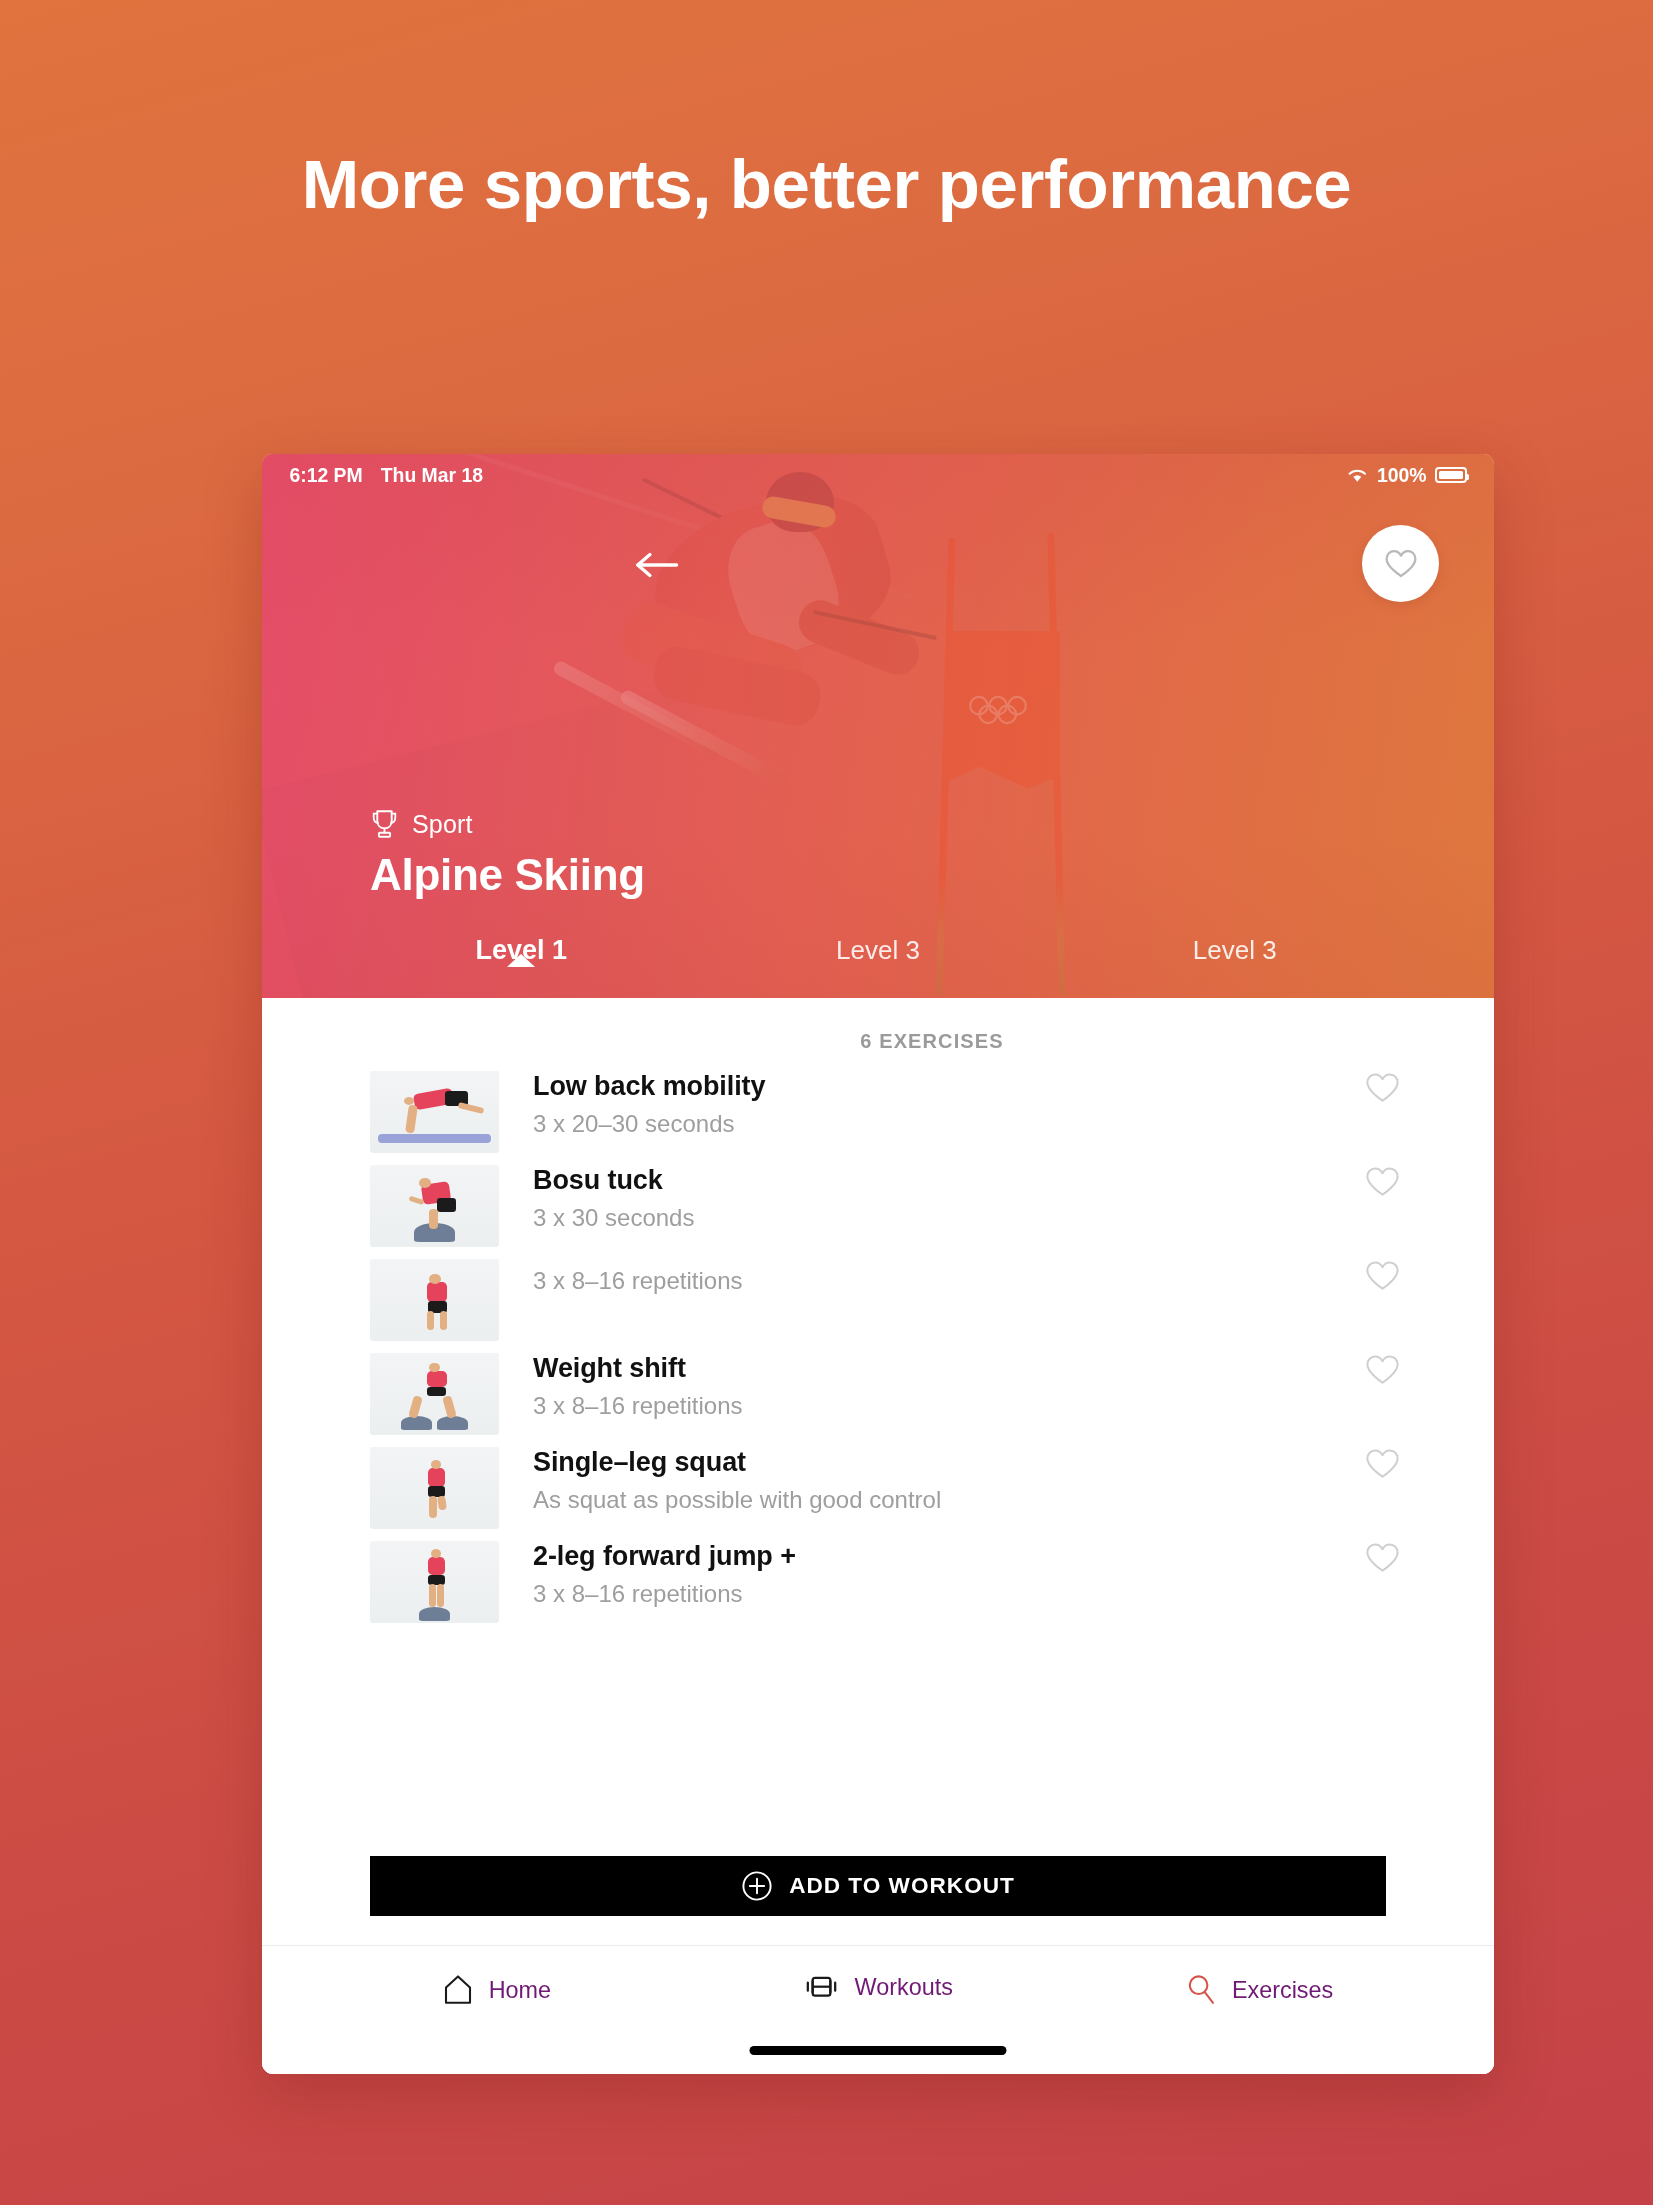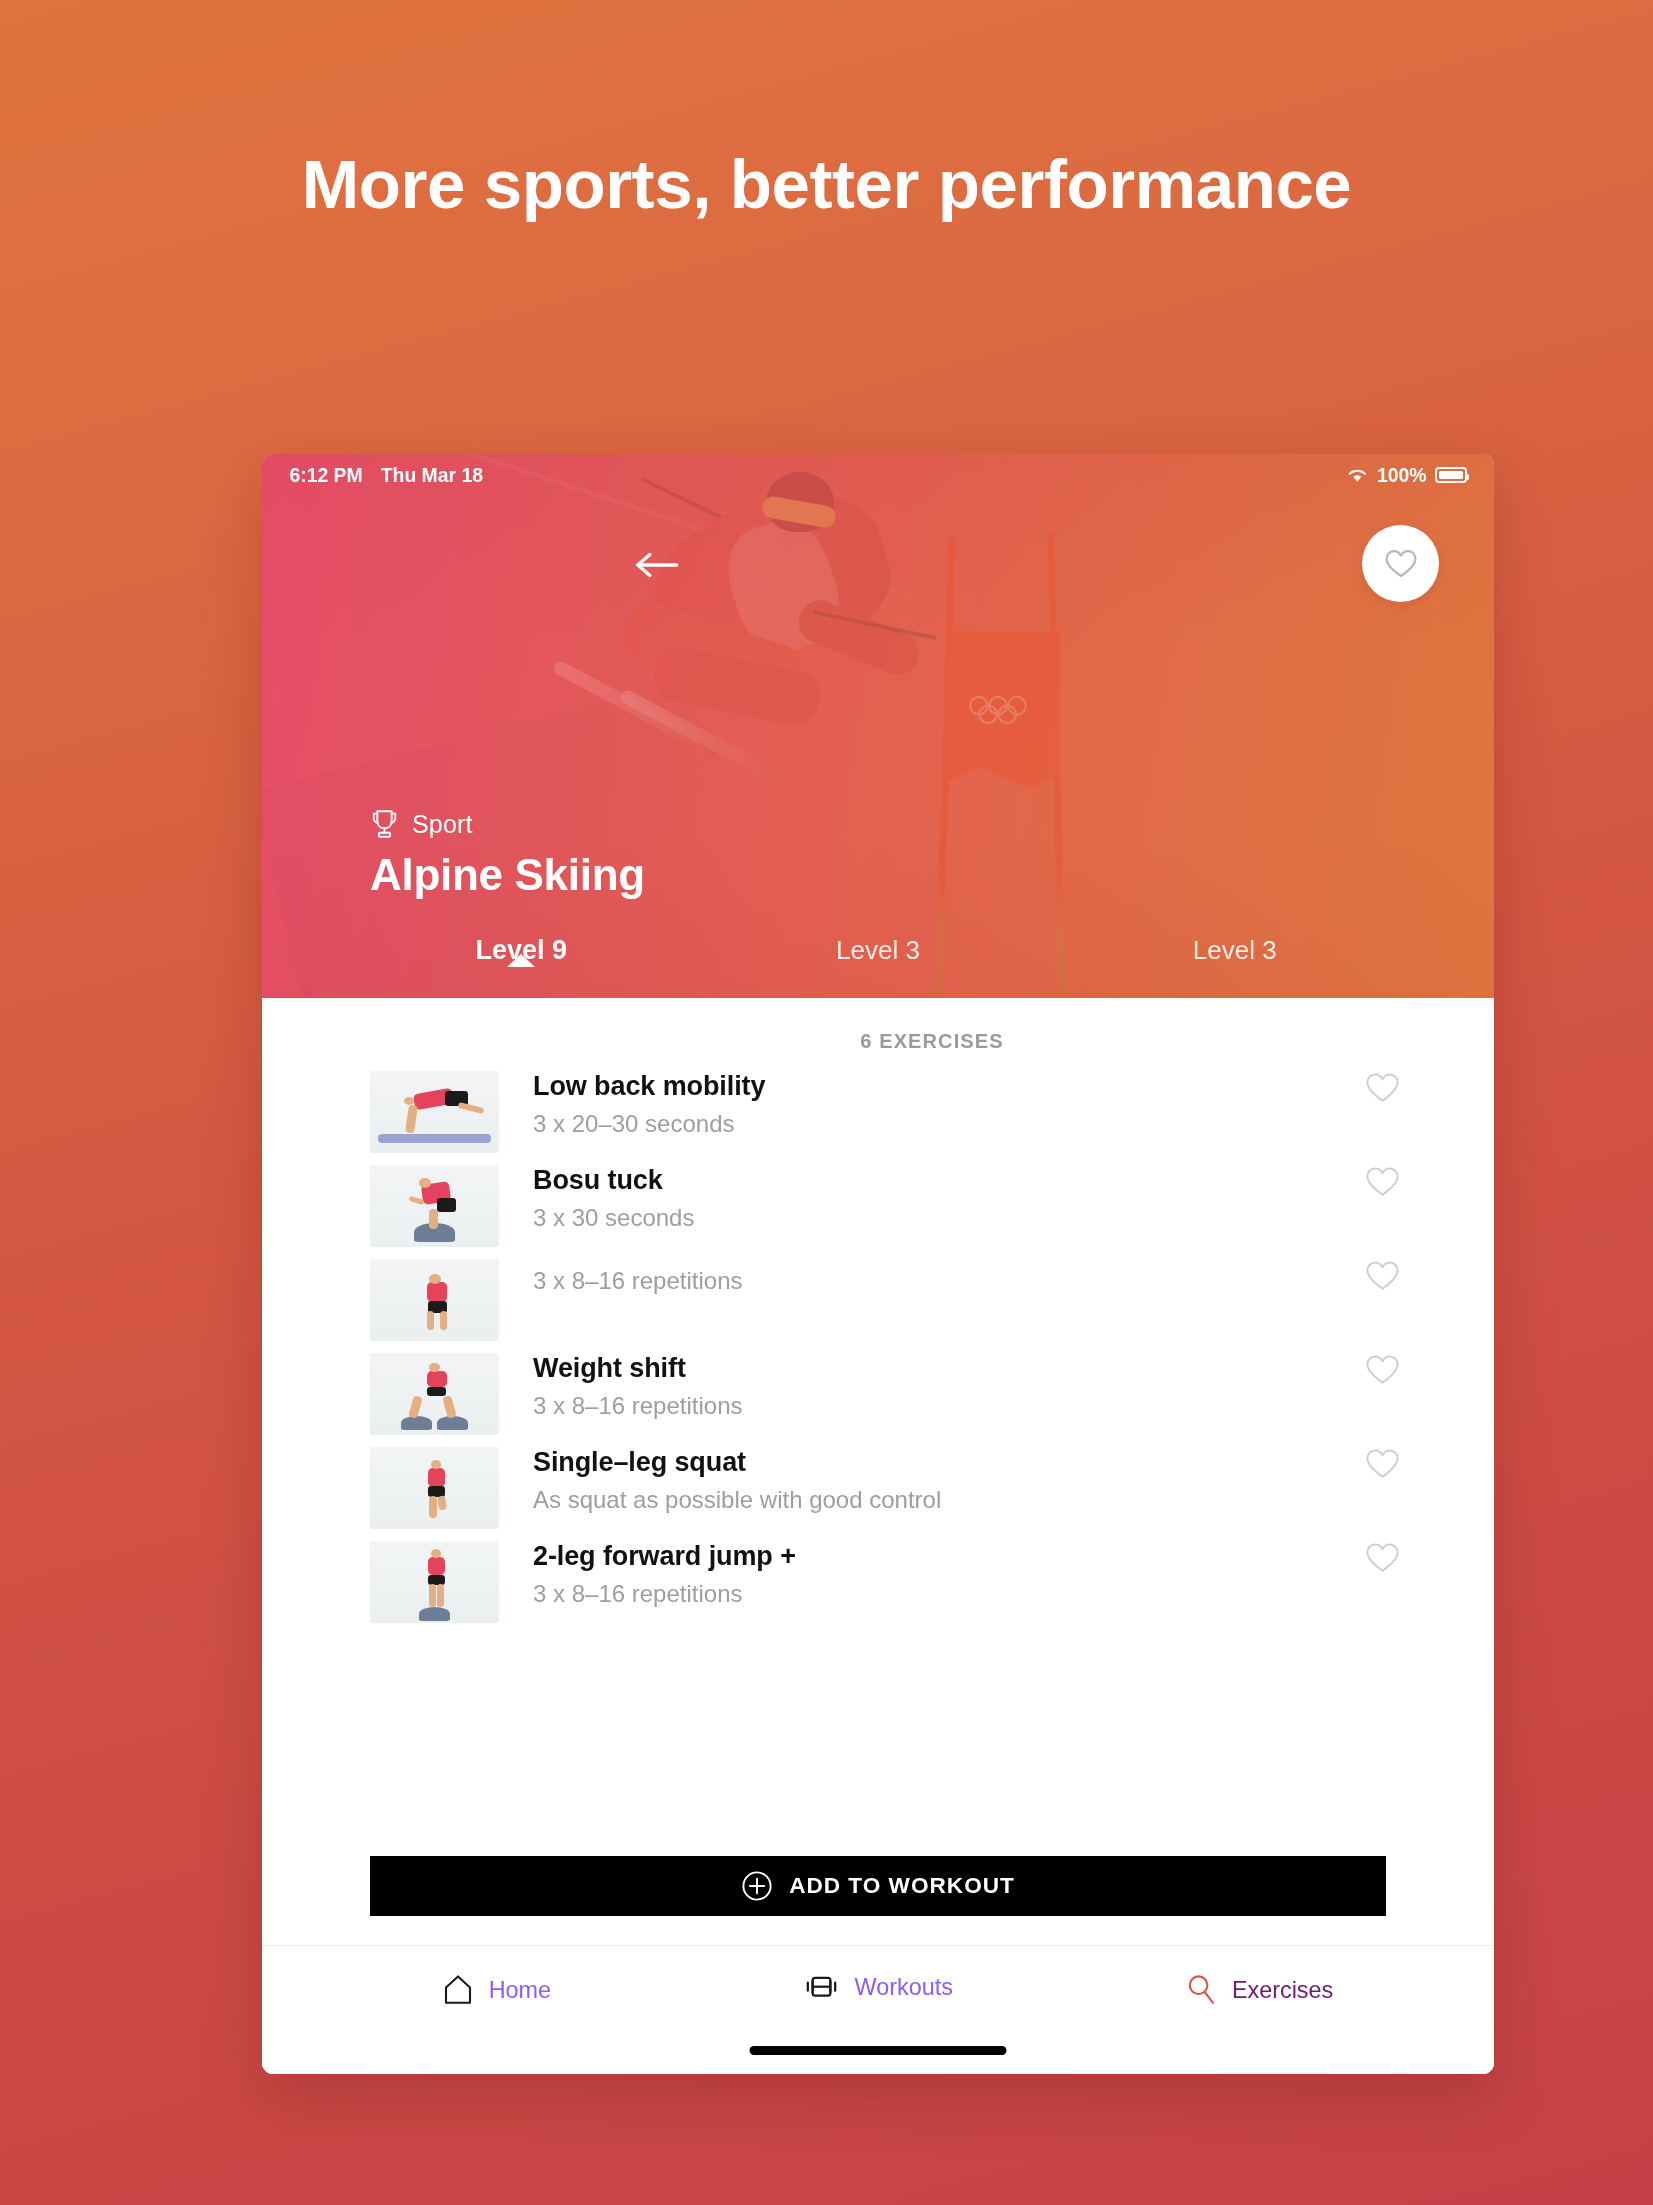--- a/index.html
+++ b/index.html
@@ -324,21 +324,21 @@
     height: 129px;
     border-top: 1.2px solid #ececec;
     display: flex; align-items: flex-start;
     padding: 27.4px 44px 0 44px;
     background: #fff;
   }
   .tab {
     flex: 1; display: flex; align-items: center; justify-content: center;
     gap: 14.5px; cursor: pointer;
   }
-  .tab-label { font-size: 23.4px; color: #8b5cf6; font-weight: 400; }
+  .tab-label { font-size: 23.4px; color: #701a75; font-weight: 400; }
   .tab.active .tab-label { color: #701a75; }
   .home-indicator {
     position: absolute;
     left: 50%; transform: translateX(-50%);
     bottom: 19.4px;
     width: 257px; height: 9px;
     background: #000;
     border-radius: 4.8px;
   }
 </style>
@@ -426,21 +426,21 @@
           <path d="M18 25.5 V31" stroke="#fff" stroke-width="2.4" stroke-linecap="round"></path>
           <rect x="11" y="31" width="14" height="5" rx="1.2" fill="none" stroke="#fff" stroke-width="2.4"></rect>
         </svg>
         <span class="sport-label">Sport</span>
       </div>
       <div class="sport-title">Alpine Skiing</div>
     </div>
 
     <div class="levels">
       <div class="level active">
-        <span>Level 9</span>
+        <span>Level 1</span>
       </div>
       <div class="level">
         <span>Level 3</span>
       </div>
       <div class="level">
         <span>Level 3</span>
       </div>
     </div>
   </div>
 

